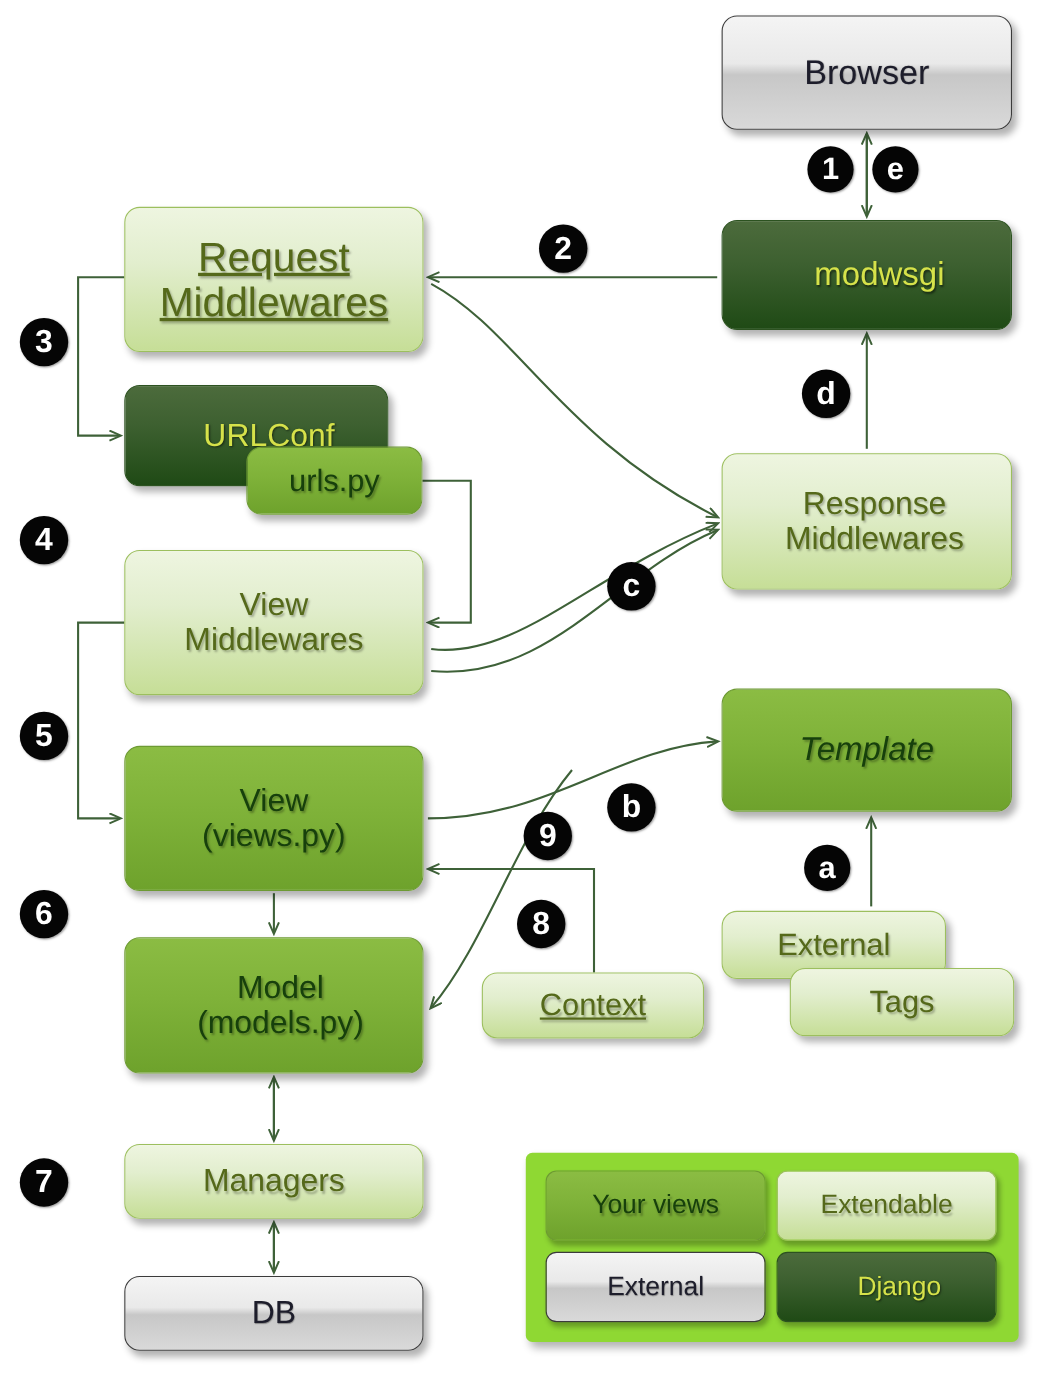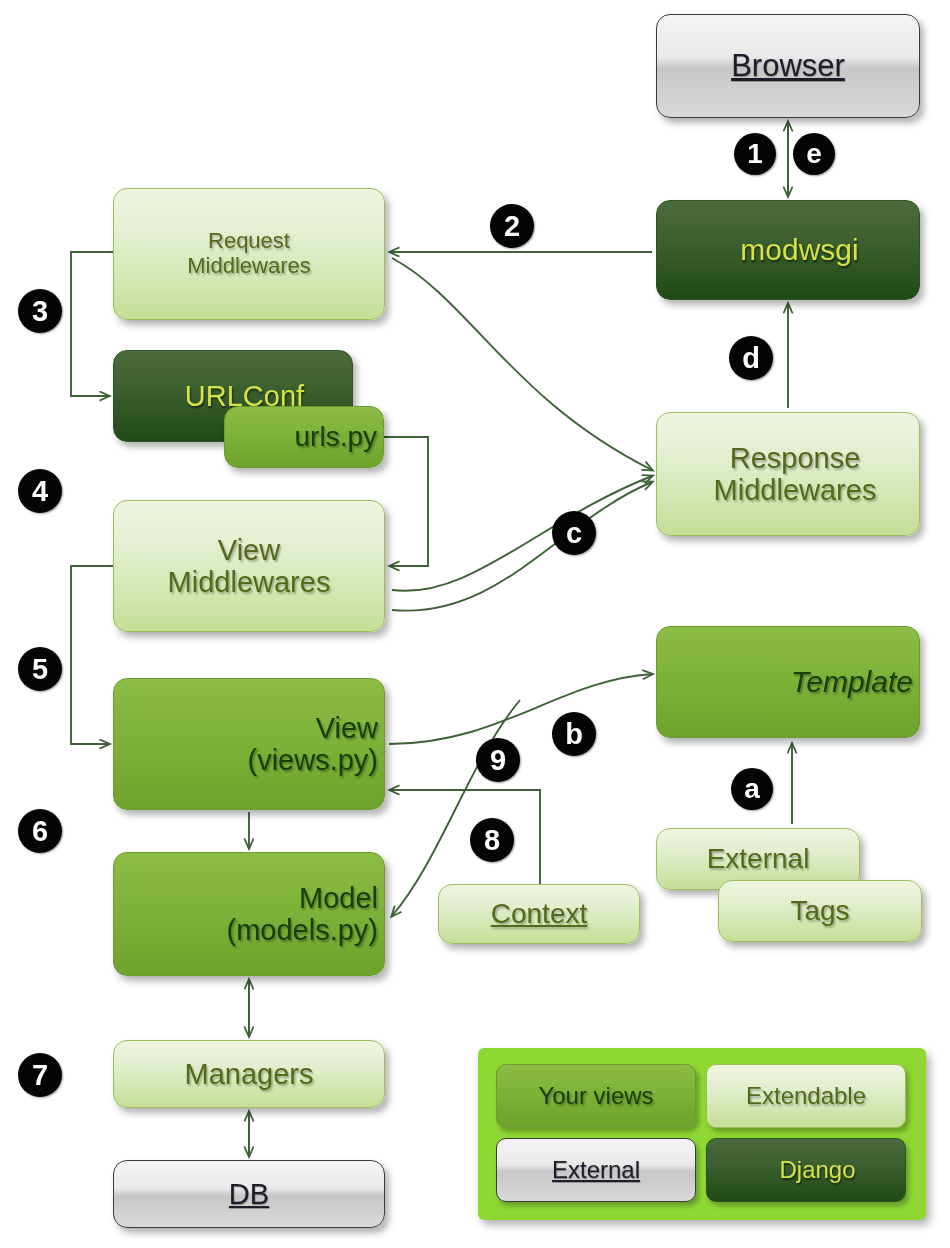--- a/index.html
+++ b/index.html
@@ -40,35 +40,33 @@
     width: 100%;
     padding: 0 6px;
     box-sizing: border-box;
   }
   
   .kind-external {
     background: linear-gradient(to bottom, #f4f4f4 0%, #e9e9e9 42%, #c7c7c7 52%, #d9d9d9 100%);
     border: 1.6px solid #3b3b3b;
     color: #1d1d2b;
     text-shadow: 0.5px 0.8px 1px rgba(0,0,0,0.35);
-    text-decoration: underline;
   }
   .kind-django {
     background: linear-gradient(to bottom, #4c6b3c 0%, #3d6030 40%, #1f4a15 100%);
     border: 1.2px solid #2c5220;
     color: #d6e24a;
     text-shadow: 1px 1.5px 2px rgba(0,0,0,0.55);
     padding-left: 23px;
   }
   .kind-yourcode {
     background: linear-gradient(to bottom, #8bbc43 0%, #7fb239 45%, #6ea22c 100%);
     border: 1.2px solid #6d9a33;
     color: #17400c;
     text-shadow: 1.5px 2px 2px rgba(0,0,0,0.30);
-    text-align: right;
   }
   .kind-extendable {
     background: linear-gradient(to bottom, #eef5e0 0%, #e2eece 38%, #c6de97 100%);
     border: 1.2px solid #9cbf5e;
     color: #55691a;
     text-shadow: 1.5px 2px 2px rgba(0,0,0,0.28);
   }
   
   .marker {
     position: absolute;
@@ -152,21 +150,21 @@
     </g>
   </svg>
 
   <div id="nodes-layer">
       <div class="node kind-external" style="left: 656px; top: 14px; width: 264px; height: 104px; font-size: 31px;">
         <span class="lbl">Browser</span>
       </div>
       <div class="node kind-django" style="left: 656px; top: 200px; width: 264px; height: 100px; font-size: 30px;">
         <span class="lbl">modwsgi</span>
       </div>
-      <div class="node kind-extendable" style="left: 113px; top: 188px; width: 272px; height: 132px; font-size: 22px;">
+      <div class="node kind-extendable" style="left: 113px; top: 188px; width: 272px; height: 132px; font-size: 37px; text-decoration: underline;">
         <span class="lbl">Request<br>Middlewares</span>
       </div>
       <div class="node kind-django" style="left: 113px; top: 350px; width: 240px; height: 92px; font-size: 29px;">
         <span class="lbl">URLConf</span>
       </div>
       <div class="node kind-yourcode" style="left: 224px; top: 406px; width: 160px; height: 62px; font-size: 28px;">
         <span class="lbl">urls.py</span>
       </div>
       <div class="node kind-extendable" style="left: 113px; top: 500px; width: 272px; height: 132px; font-size: 29px;">
         <span class="lbl">View<br>Middlewares</span>

